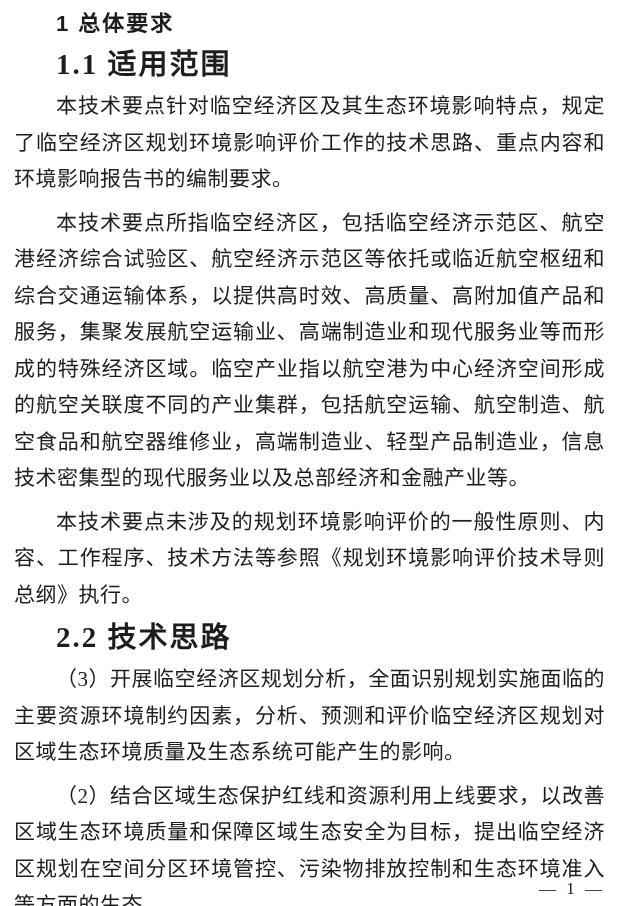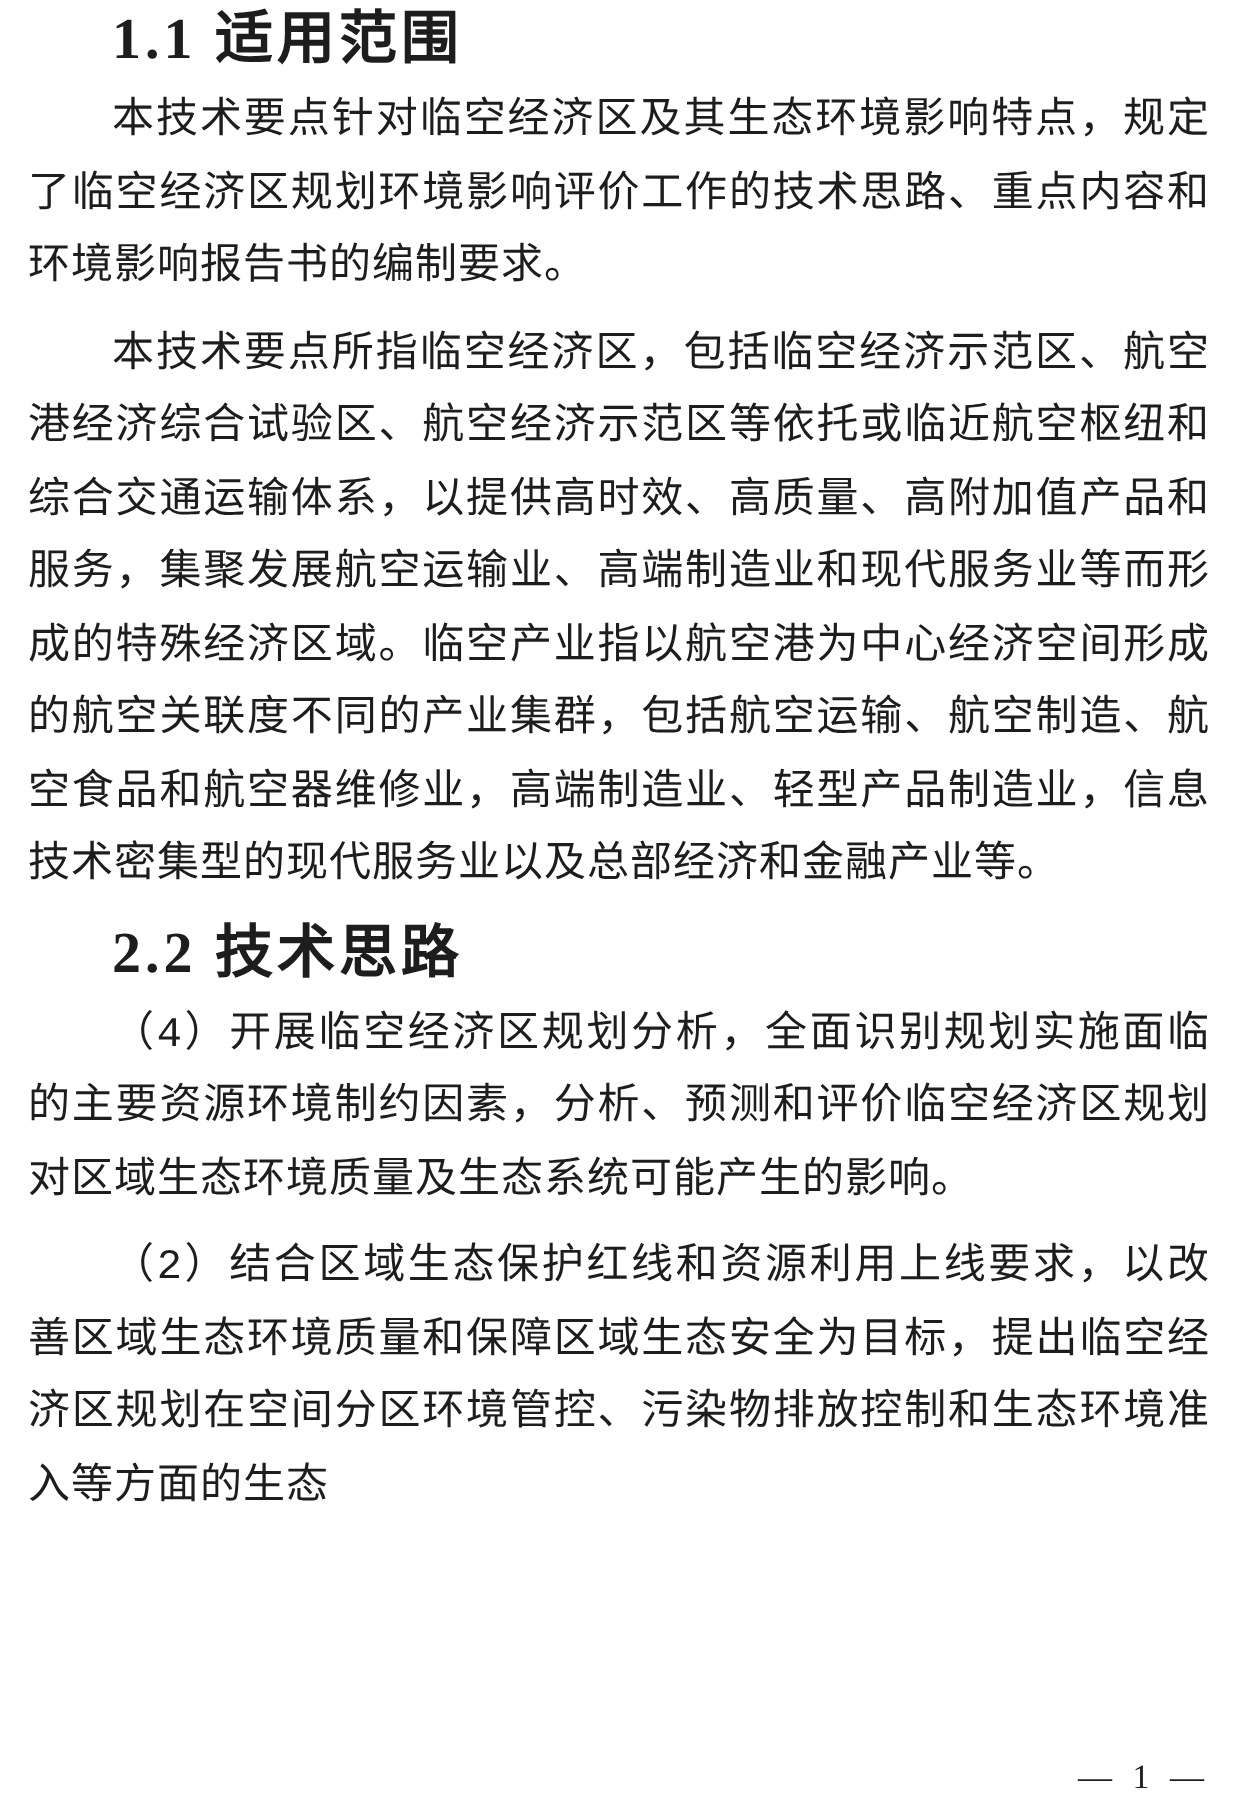--- a/index.html
+++ b/index.html
@@ -41,48 +41,49 @@
     margin-top: 10px;
   }
   .doc-p {
     font-size: 21px;
     line-height: 36.5px;
     letter-spacing: 0.5px;
     text-align: justify;
     text-justify: inter-character;
     text-indent: 2em;
     margin: 0 0 7px 0;
-    font-family: Liberation Mono, monospace;
   }
   .page-number {
     position: absolute;
     right: 14px;
     bottom: 7px;
     font-size: 17px;
     letter-spacing: 3px;
     color: #1d1d1d;
     font-family: "Liberation Serif", "DejaVu Serif", serif;
   }
 </style>
 </head>
 <body>
 
 <div class="page">
   <div class="content">
 
+    <h1 class="doc-h1">1 总体要求</h1>
 
     <h2 class="doc-h2">1.1 适用范围</h2>
 
     <p class="doc-p">本技术要点针对临空经济区及其生态环境影响特点，规定了临空经济区规划环境影响评价工作的技术思路、重点内容和环境影响报告书的编制要求。</p>
 
     <p class="doc-p">本技术要点所指临空经济区，包括临空经济示范区、航空港经济综合试验区、航空经济示范区等依托或临近航空枢纽和综合交通运输体系，以提供高时效、高质量、高附加值产品和服务，集聚发展航空运输业、高端制造业和现代服务业等而形成的特殊经济区域。临空产业指以航空港为中心经济空间形成的航空关联度不同的产业集群，包括航空运输、航空制造、航空食品和航空器维修业，高端制造业、轻型产品制造业，信息技术密集型的现代服务业以及总部经济和金融产业等。</p>
 
+    <p class="doc-p">本技术要点未涉及的规划环境影响评价的一般性原则、内容、工作程序、技术方法等参照《规划环境影响评价技术导则 总纲》执行。</p>
 
     <h2 class="doc-h2 second">2.2 技术思路</h2>
 
-    <p class="doc-p">（4）开展临空经济区规划分析，全面识别规划实施面临的主要资源环境制约因素，分析、预测和评价临空经济区规划对区域生态环境质量及生态系统可能产生的影响。</p>
+    <p class="doc-p">（3）开展临空经济区规划分析，全面识别规划实施面临的主要资源环境制约因素，分析、预测和评价临空经济区规划对区域生态环境质量及生态系统可能产生的影响。</p>
 
     <p class="doc-p">（2）结合区域生态保护红线和资源利用上线要求，以改善区域生态环境质量和保障区域生态安全为目标，提出临空经济区规划在空间分区环境管控、污染物排放控制和生态环境准入等方面的生态</p>
 
   </div>
 
   <div class="page-number">— 1 —</div>
 </div>
 
 </body></html>

